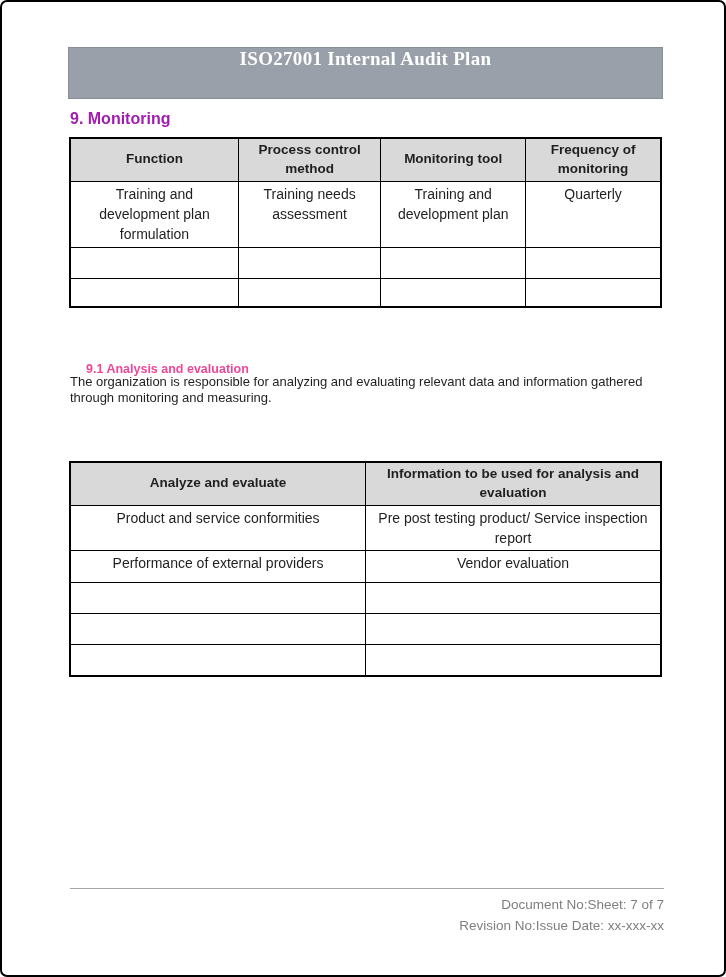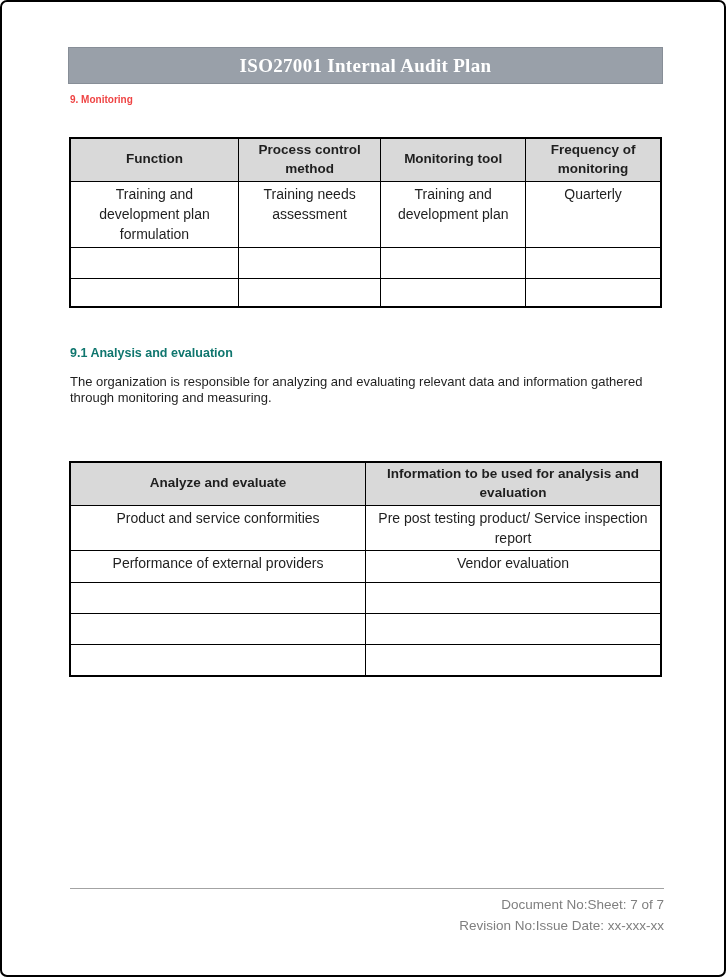--- a/index.html
+++ b/index.html
@@ -10,38 +10,38 @@
     width:726px; height:977px;
     box-sizing:border-box;
     background:#ffffff;
     border:2px solid #000000;
     border-radius:7px;
     overflow:hidden;
   }
 
   .banner {
     position:absolute; left:66px; top:45px;
-    width:595px; height:37px;
+    width:595px; height:52px;
     box-sizing:border-box;
     background:var(--banner-bg, #99a0a9);
     border:1px solid #878e97;
-    display:flex; align-items:center; justify-content:center;
+    display:flex; justify-content:center;
   }
   .banner .banner-title {
     font-family:"Liberation Serif", serif;
     font-weight:bold;
     font-size:19px;
     letter-spacing:0.3px;
     color:var(--banner-text, #ffffff);
   }
 
   .heading-9 {
-    position:absolute; left:68px; top:92px; margin:0;
-    font-size:10px; font-weight:bold;
-    color:#ef4444;
+    position:absolute; left:68px; top:108px; margin:0;
+    font-size:16px; font-weight:bold;
+    color:#a21caf;
   }
 
   table.doc-table {
     position:absolute; left:67px;
     width:593px;
     border-collapse:collapse;
     table-layout:fixed;
     border:2px solid var(--table-border, #000000);
     font-size:14px;
     color:var(--body-text, #1f1f1f);
@@ -65,23 +65,23 @@
     line-height:1.45;
   }
 
   #monitoring-table { top:135px; }
   #monitoring-table thead tr       { height:42px;padding-left:20px; }
   #monitoring-table tbody tr:nth-child(1) { height:63px; }
   #monitoring-table tbody tr:nth-child(2) { height:31px; }
   #monitoring-table tbody tr:nth-child(3) { height:29px; }
 
   .heading-91 {
-    position:absolute; left:68px; top:344px; margin:0;
+    position:absolute; left:68px; top:344px; margin:16px;
     font-size:12.5px; font-weight:bold;
-    color:#0f766e;
+    color:#ec4899;
   }
 
   .analysis-paragraph {
     position:absolute; left:68px; top:372px; margin:0;
     width:594px;
     font-size:13px;
     line-height:16px;
     color:var(--body-text, #1f1f1f);
   }
 

